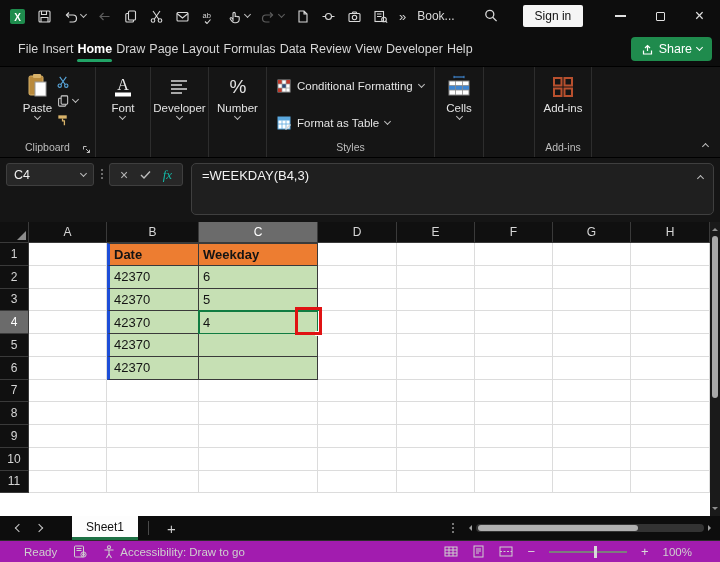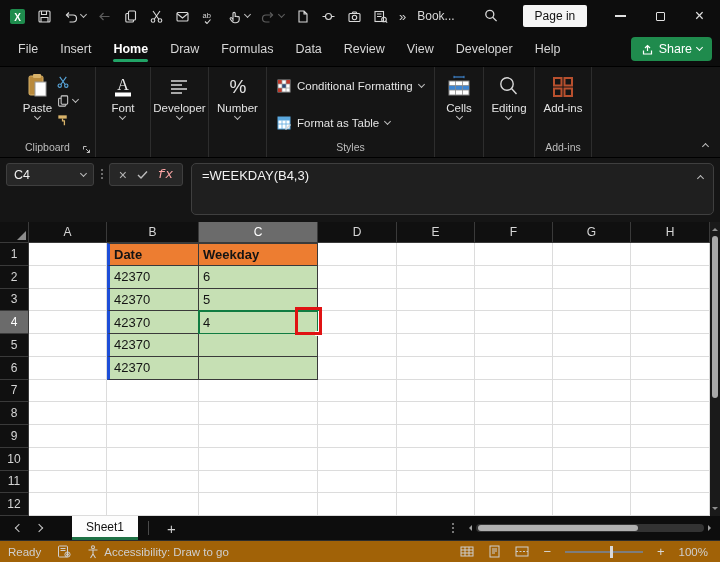--- a/index.html
+++ b/index.html
@@ -15,21 +15,21 @@
   .app-logo{margin-right:12px}
   .overflow-glyph{color:#d0d0d0;font-size:13px;margin-right:12px;letter-spacing:-1px}
   .doc-title{color:#d9d9d9;margin-right:28px;font-size:12px}
   .signin-btn{background:#f5f5f5;color:#111;border:none;height:22px;padding:0 12px;font-size:12px;border-radius:2px;font-family:inherit;margin-left:24px}
   .tb-right{margin-left:auto;display:flex;align-items:center;gap:30px;padding-right:6px}
   .win-min{width:11px;height:1.4px;background:#e0e0e0}
   .win-max{width:9px;height:9px;border:1.3px solid #e0e0e0;border-radius:1px}
   .win-close{color:#e0e0e0;font-size:16px;line-height:1}
   
   .menubar{height:34px;display:flex;align-items:center;padding:0 8px 0 16px;background:#0d0d0d;flex:none}
-  .tabstrip{display:flex;align-items:center;gap:18px;height:100%}
+  .tabstrip{display:flex;align-items:center;height:100%}
   .mtab{color:#d6d6d6;font-size:12.5px;position:relative;height:100%;display:flex;align-items:center;padding:0 2px;white-space:nowrap}
   .mtab.active{color:#fff;font-weight:bold}
   .mtab.active::after{content:"";position:absolute;left:2px;right:2px;bottom:4px;height:3px;background:#21A366;border-radius:2px}
   .share-btn{margin-left:auto;background:#1f8b4d;color:#fff;height:24px;border:none;border-radius:4px;display:flex;align-items:center;gap:5px;padding:0 10px;font-size:12.5px;font-family:inherit}
   
   .ribbon{height:92px;background:#151515;border-top:1px solid #000;border-bottom:1px solid #000;display:flex;position:relative;flex:none}
   .rgroup{height:100%;display:flex;flex-direction:column;border-right:1px solid #2d2d2d;position:relative;flex:none}
   .grp-main{flex:1;display:flex;justify-content:center}
   .grp-label{height:17px;text-align:center;font-size:10.5px;color:#bdbdbd;line-height:15px}
   .bigbtn{display:flex;flex-direction:column;align-items:center;gap:3px;padding-top:8px;color:#bdbdbd}
@@ -46,21 +46,21 @@
   .rgroup.filler{border-right:none;flex:1}
   .ribbon-collapse{position:absolute;right:12px;bottom:8px;color:#bdbdbd}
   
   .formulabar{height:64px;background:#151515;display:flex;align-items:flex-start;padding:5px 6px 0 6px;flex:none}
   .namebox{width:88px;height:23px;background:#272727;border:1px solid #3f3f3f;border-radius:3px;display:flex;align-items:center;padding:0 7px;color:#f0f0f0;font-size:12.5px}
   .namebox .chev{margin-left:auto;color:#bdbdbd}
   .fdots{display:flex;flex-direction:column;gap:2px;margin:6px 6px 0 7px}
   .fdots i{width:2px;height:2px;border-radius:50%;background:#8a8a8a}
   .fops{width:74px;height:23px;background:#272727;border:1px solid #3f3f3f;border-radius:3px;display:flex;align-items:center;justify-content:space-around;padding:0 4px}
   .fx-cancel{color:#b5b5b5;font-size:14px;line-height:1}
-  .fx-label{font-family:Liberation Mono, monospace;font-style:italic;color:#fca5a5;font-size:13px}
+  .fx-label{font-family:Liberation Serif, serif;font-style:italic;color:#14b8a6;font-size:13px}
   .formula-field{flex:1;height:52px;margin-left:8px;background:#1f1f1f;border:1px solid #3f3f3f;border-radius:5px;padding:4px 10px;position:relative;color:#f2f2f2;font-size:13px}
   .formula-collapse{position:absolute;right:10px;top:9px;color:#bdbdbd}
   
   .grid-area{height:294px;position:relative;background:#fff;flex:none}
   table.sheet{border-collapse:separate;border-spacing:0;table-layout:fixed;width:710px;font-size:13px}
   .sheet thead tr{height:21px}
   .sheet tbody tr{height:22.75px}
   .sheet th{font-weight:normal}
   .ch,.rh,.corner{background:#101010;color:#d6d6d6;border-right:1px solid #3a3a3a;border-bottom:1px solid #3a3a3a;font-size:12px;text-align:center;vertical-align:middle}
   .ch.sel,.rh.sel{background:#6b6b6b;color:#fff}
@@ -88,21 +88,21 @@
   .nav-chev.l{transform:rotate(45deg);margin:0 14px 0 10px}
   .nav-chev.r{transform:rotate(-135deg);margin-right:30px}
   .sheet-tab{height:24px;background:#fdfdfd;color:#111;display:flex;align-items:center;justify-content:center;padding:0 14px;font-size:12px;border-bottom:3px solid #1e7145}
   .tab-divider{width:1px;height:14px;background:#4a4a4a;margin:0 18px 0 10px}
   .add-sheet{color:#cfcfcf;font-size:15px;line-height:1}
   .tb-dots{display:flex;flex-direction:column;gap:2px;margin-left:auto;margin-right:12px}
   .tb-dots i{width:2px;height:2px;border-radius:50%;background:#9a9a9a}
   .hs-track{width:228px;height:8px;background:#333;border-radius:4px;margin:0 4px;position:relative}
   .hs-thumb{position:absolute;left:2px;top:1px;width:160px;height:6px;background:#b0b0b0;border-radius:3px}
   
-  .statusbar{height:22px;background:#a16207;border-top:1px solid #2c2c2c;display:flex;align-items:center;padding:0 8px;flex:none;font-size:11.5px;color:#cfcfcf}
+  .statusbar{height:22px;background:#a21caf;border-top:1px solid #2c2c2c;display:flex;align-items:center;padding:0 24px;flex:none;font-size:11.5px;color:#cfcfcf}
   .sb-item{margin-right:16px;display:flex;align-items:center;gap:5px}
   .sb-right{margin-left:auto;display:flex;align-items:center;gap:14px;padding-right:4px}
   .zoom-track{width:78px;height:2px;background:#7d7d7d;position:relative}
   .zoom-thumb{position:absolute;left:58%;top:-5px;width:3px;height:12px;background:#d9d9d9}
   .zoom-sign{font-size:13px;color:#d9d9d9}
 </style>
 </head>
 <body>
 
 <div class="titlebar">
@@ -196,34 +196,35 @@
       </svg>
     </span>
   <span class="overflow-glyph">»</span>
   <span class="doc-title">Book...</span>
   <span>
       <svg width="16" height="16" viewBox="0 0 16 16" stroke="#d9d9d9" stroke-width="1.3" fill="none">
         <circle cx="6.8" cy="6.3" r="4"></circle>
         <path d="M9.7 9.2 L13.6 13.1"></path>
       </svg>
     </span>
-  <button class="signin-btn">Page in</button>
+  <button class="signin-btn">Sign in</button>
   <div class="tb-right">
     <span class="win-min"></span>
     <span class="win-max"></span>
     <span class="win-close">×</span>
   </div>
 </div>
 
 <div class="menubar">
   <nav class="tabstrip">
       <span class="mtab">File</span>
       <span class="mtab">Insert</span>
       <span class="mtab active">Home</span>
       <span class="mtab">Draw</span>
+      <span class="mtab">Page Layout</span>
       <span class="mtab">Formulas</span>
       <span class="mtab">Data</span>
       <span class="mtab">Review</span>
       <span class="mtab">View</span>
       <span class="mtab">Developer</span>
       <span class="mtab">Help</span>
     </nav>
   <button class="share-btn">
     <svg width="13" height="13" viewBox="0 0 13 13" stroke="#fff" stroke-width="1.2" fill="none">
         <path d="M4 5 L6.5 2.5 L9 5 M6.5 2.5 V8"></path>
@@ -360,30 +361,20 @@
             <path d="M8.5 6 v14 M15.5 6 v14 M2 10.5 h20 M2 15 h20" stroke="#8a8a8a" stroke-width=".8" fill="none"></path>
           </svg>
       <span class="blabel">Cells</span>
       <span class="chev"></span>
     </div>
       </div>
     <div class="grp-label"></div>
   </div>
 
   <div class="rgroup" style="width:51px">
-    <div class="grp-main">
-        <div class="bigbtn">
-      <svg width="24" height="24" viewBox="0 0 24 24" stroke="#d9d9d9" stroke-width="1.4" fill="none">
-            <circle cx="10" cy="9" r="6.2"></circle>
-            <path d="M14.5 13.5 L19.5 19"></path>
-          </svg>
-      <span class="blabel">Editing</span>
-      <span class="chev"></span>
-    </div>
-      </div>
     <div class="grp-label"></div>
   </div>
 
   <div class="rgroup" style="width:57px">
     <div class="grp-main">
         <div class="bigbtn">
       <svg width="24" height="24" viewBox="0 0 24 24" stroke="#B8502E" stroke-width="2" fill="none">
             <rect x="3" y="3" width="7.5" height="7.5"></rect>
             <rect x="13.5" y="3" width="7.5" height="7.5"></rect>
             <rect x="3" y="13.5" width="7.5" height="7.5"></rect>
@@ -558,31 +549,20 @@
           <td class="cell"></td>
           <td class="cell"></td>
           <td class="cell"></td>
           <td class="cell"></td>
           <td class="cell"></td>
           <td class="cell"></td>
           <td class="cell"></td>
         </tr>
         <tr>
           <th class="rh">11</th>
-          <td class="cell"></td>
-          <td class="cell"></td>
-          <td class="cell"></td>
-          <td class="cell"></td>
-          <td class="cell"></td>
-          <td class="cell"></td>
-          <td class="cell"></td>
-          <td class="cell"></td>
-        </tr>
-        <tr>
-          <th class="rh">12</th>
           <td class="cell"></td>
           <td class="cell"></td>
           <td class="cell"></td>
           <td class="cell"></td>
           <td class="cell"></td>
           <td class="cell"></td>
           <td class="cell"></td>
           <td class="cell"></td>
         </tr>
       </tbody>

